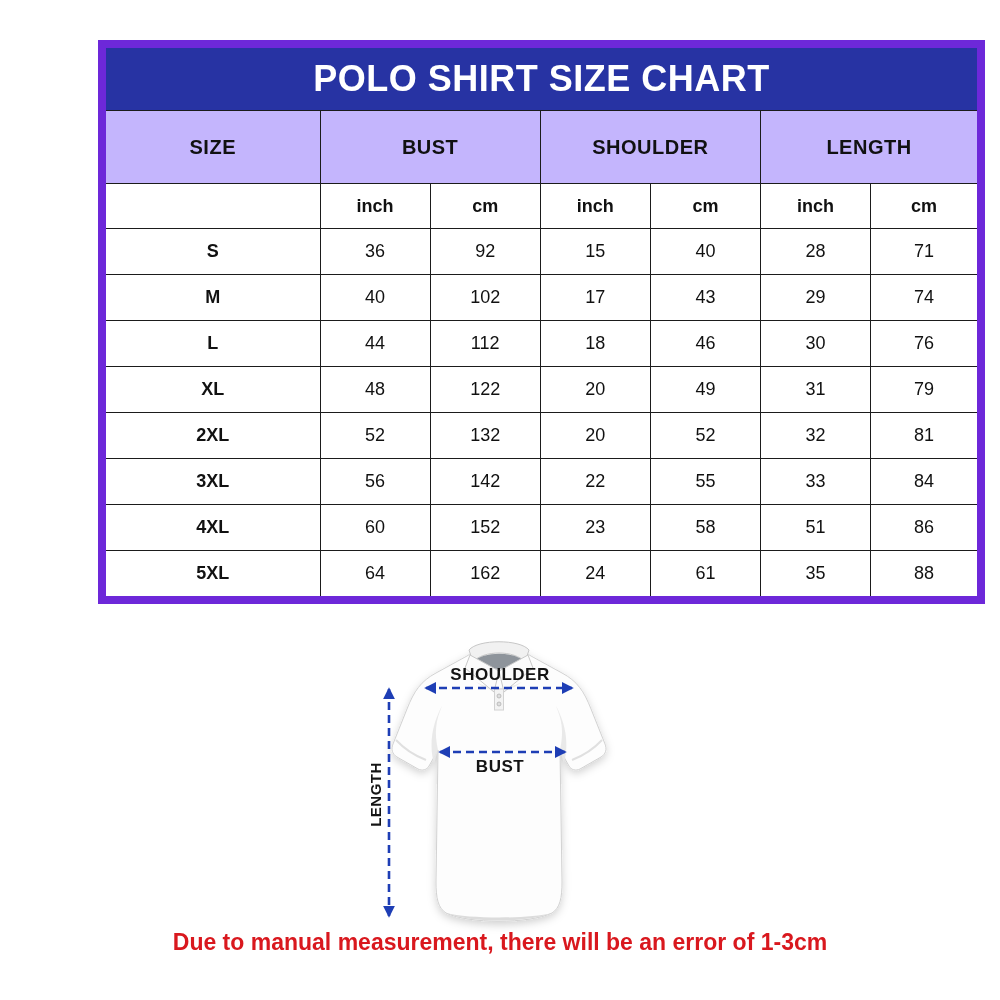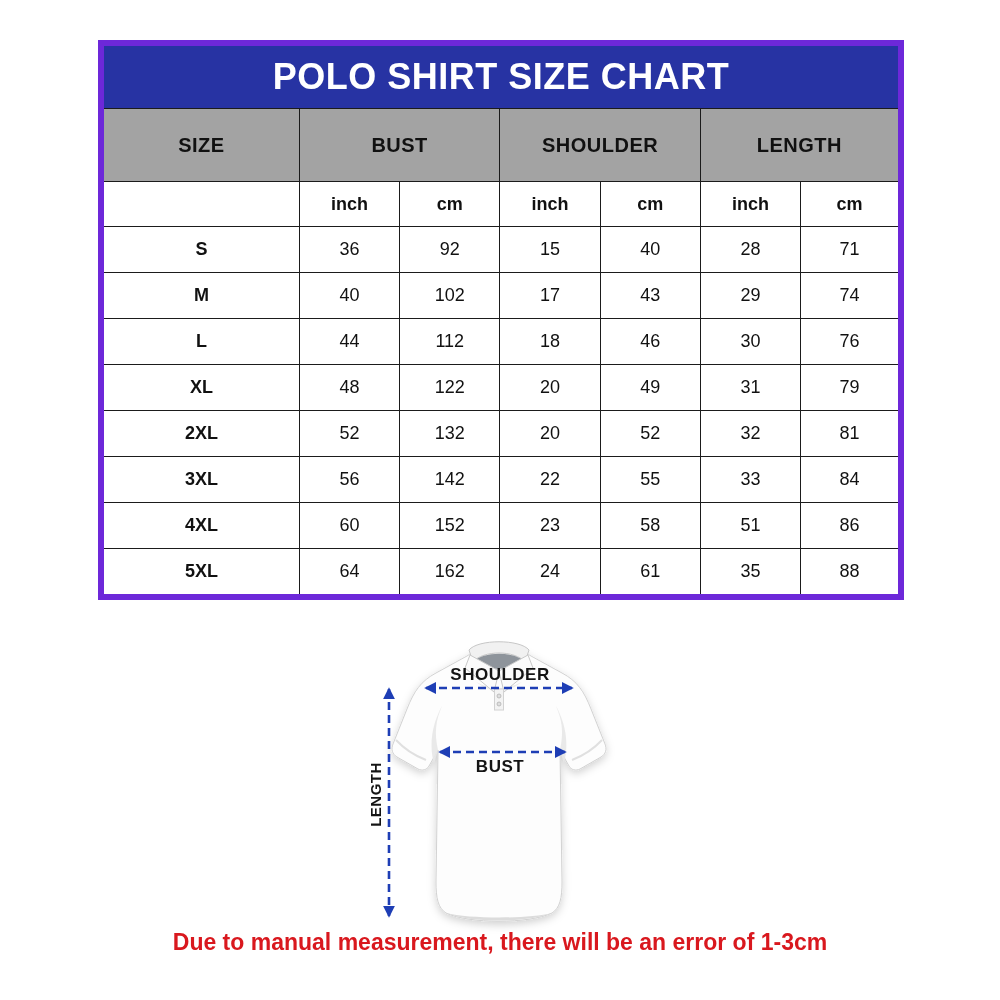--- a/index.html
+++ b/index.html
@@ -1,25 +1,25 @@
 <!DOCTYPE html>
 <html><head>
 <meta charset="utf-8">
 <style>
   html,body{margin:0;padding:0;background:#ffffff;}
   .page{position:relative;width:1000px;height:1000px;background:#ffffff;overflow:hidden;
         font-family:"Liberation Sans", sans-serif;color:#111;}
 
   
-  table.size-chart{position:absolute;left:98px;top:40px;width:806px;
-        border-collapse:collapse;table-layout:fixed;border:6px solid #6d28d9;}
+  table.size-chart{position:absolute;left:98px;top:40px;width:887px;
+        border-collapse:collapse;table-layout:fixed;border:8px solid #6d28d9;}
   .size-chart td{border:1px solid #1b1b1b;text-align:center;vertical-align:middle;padding:0;}
   .title-cell{background:#2733A3;color:#ffffff;font-size:36px;font-weight:bold;
         height:62px;letter-spacing:0.5px;border:2px solid #1b1b1b;}
-  .group-cell{background:#a3a3a3;font-size:20px;font-weight:bold;height:72px;letter-spacing:0.5px;}
+  .group-cell{background:#c4b5fd;font-size:20px;font-weight:bold;height:72px;letter-spacing:0.5px;}
   .unit-cell{font-size:18px;font-weight:bold;height:44px;background:#ffffff;}
   .data-row td{font-size:18px;height:45px;background:#ffffff;}
   .data-row td.size-cell{font-weight:bold;}
 
   
   .figure{position:absolute;left:350px;top:636px;width:300px;height:300px;}
   .figure svg{position:absolute;left:0;top:0;}
   .diagram-label{position:absolute;font-weight:bold;font-size:17px;color:#141414;letter-spacing:0.5px;}
   .label-shoulder{left:0;top:29px;width:300px;text-align:center;}
   .label-bust{left:0;top:121px;width:300px;text-align:center;}

